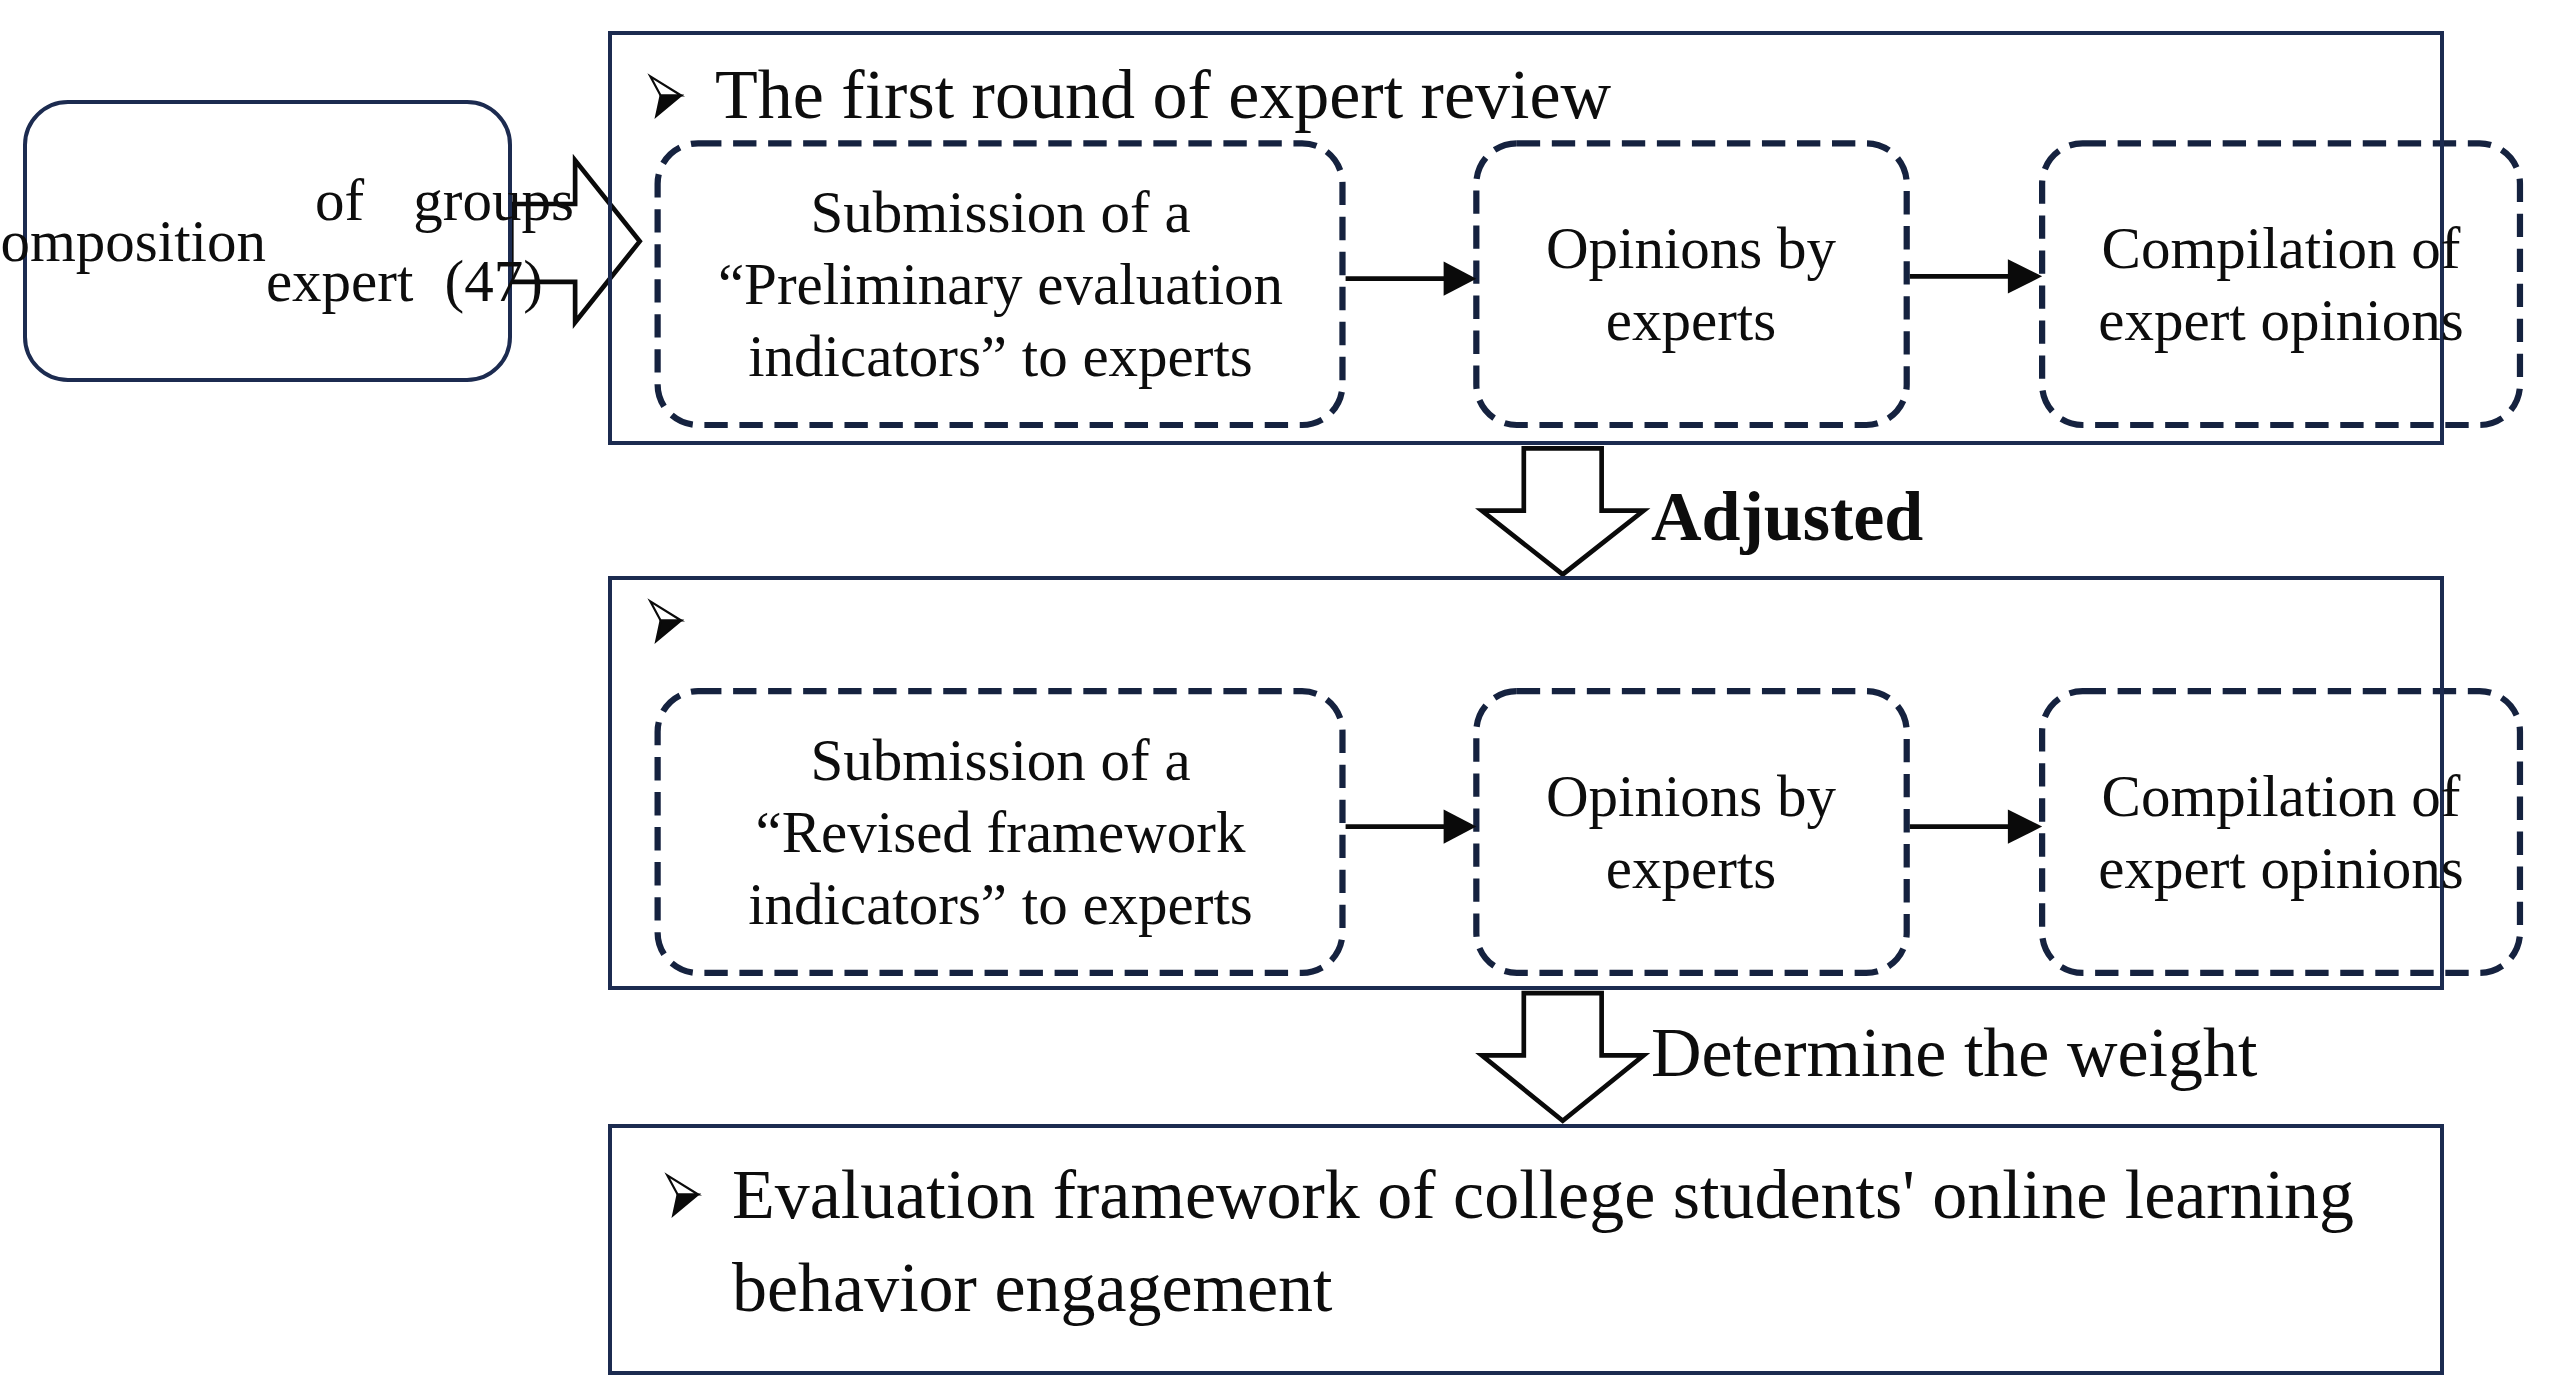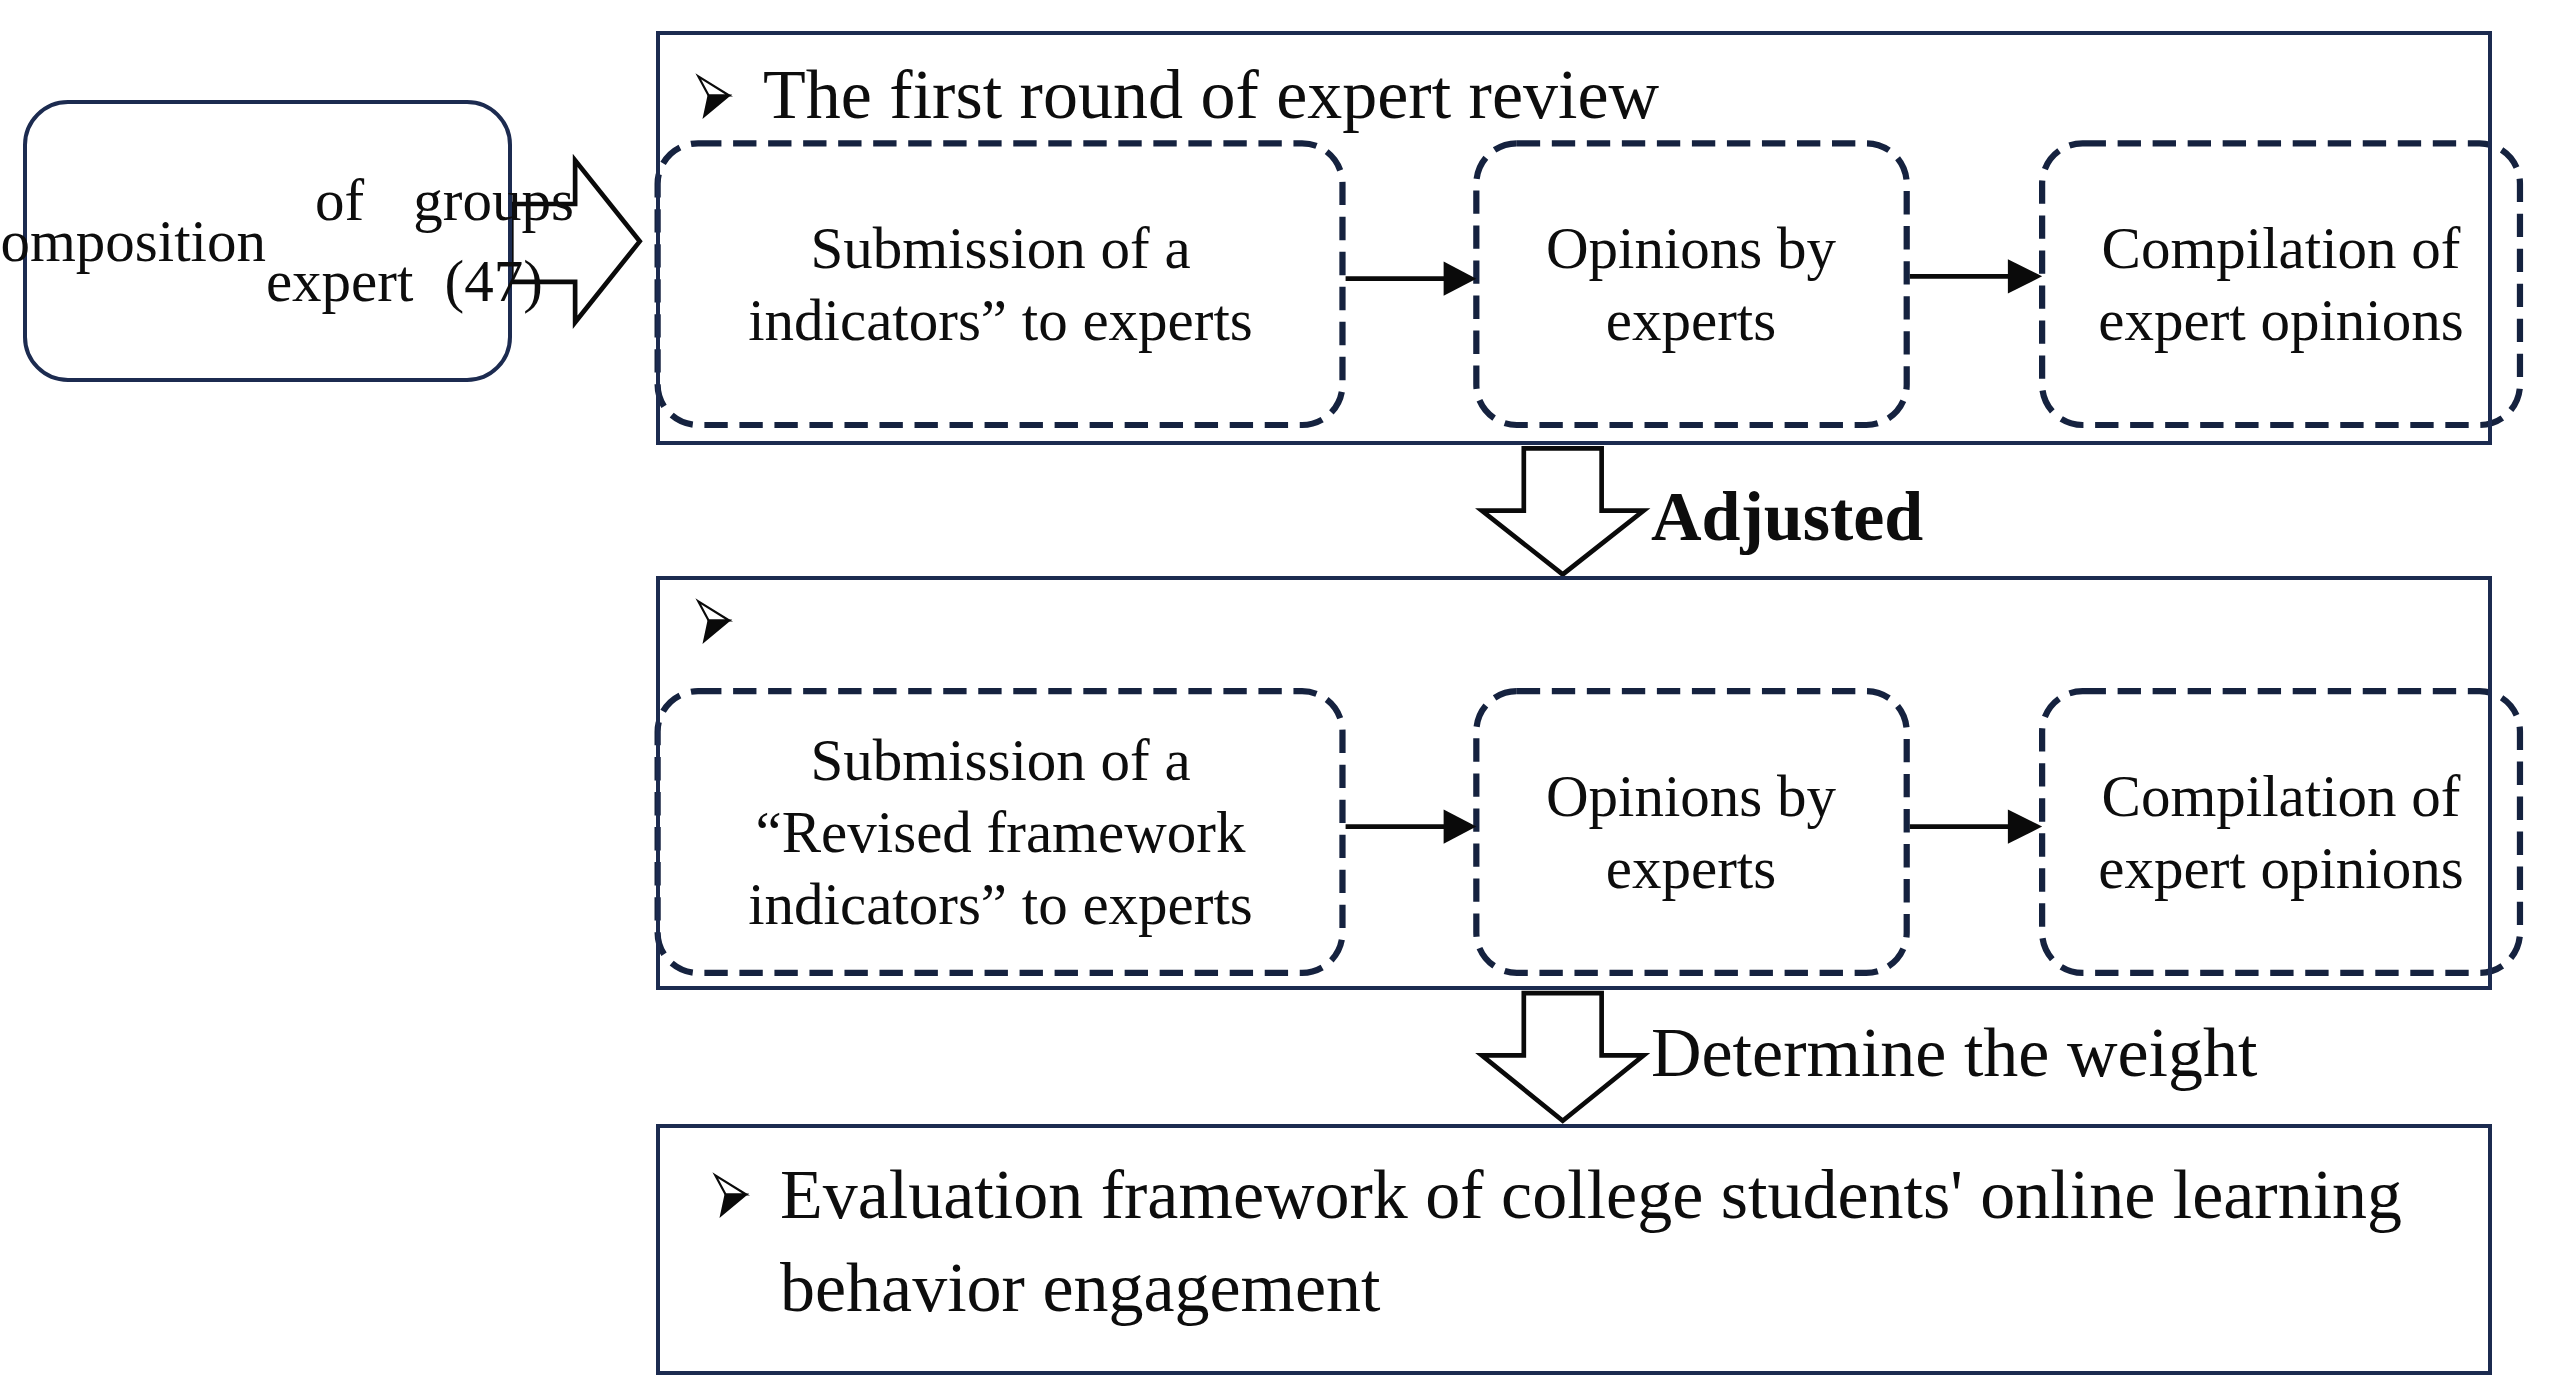--- a/index.html
+++ b/index.html
@@ -28,21 +28,21 @@
 
   .left-box{
     left:23px;top:100px;width:489px;height:282px;
     border:4.7px solid var(--border-navy);border-radius:45px;
     display:flex;flex-direction:row;justify-content:center;align-items:center;
     background:#ffffff;
     font-size:59px;line-height:81px;text-align:center;
   }
 
   .container{
-    left:656px;width:1836px;
+    left:608px;width:1836px;
     border:4.7px solid var(--border-navy);
     background:transparent;
     font-family:Liberation Serif, serif;
   }
   .container.round1{top:31px;height:414px;}
   .container.round2{top:576px;height:414px;}
   .container.result{top:1124px;height:251px;padding-left:17px;}
 
   .header{
     display:flex;align-items:center;gap:28px;
@@ -132,20 +132,21 @@
       <svg class="bullet" width="44" height="47" viewBox="0 0 60 64">
         <polygon points="10,6 52,32 24,32" fill="#ffffff" stroke="#0a0a0a" stroke-width="3"></polygon>
         <polygon points="52,32 18,60 24,32" fill="#0a0a0a" stroke="#0a0a0a" stroke-width="3"></polygon>
       </svg>
       <span>The first round of expert review</span>
     </div>
   </div>
 
   <div class="abs step s-a1">
     <span class="line">Submission of a</span>
+    <span class="line">“Preliminary evaluation</span>
     <span class="line">indicators” to experts</span>
   </div>
   <div class="abs step s-b1">
     <span class="line">Opinions by</span>
     <span class="line">experts</span>
   </div>
   <div class="abs step s-c1">
     <span class="line">Compilation of</span>
     <span class="line">expert opinions</span>
   </div>

